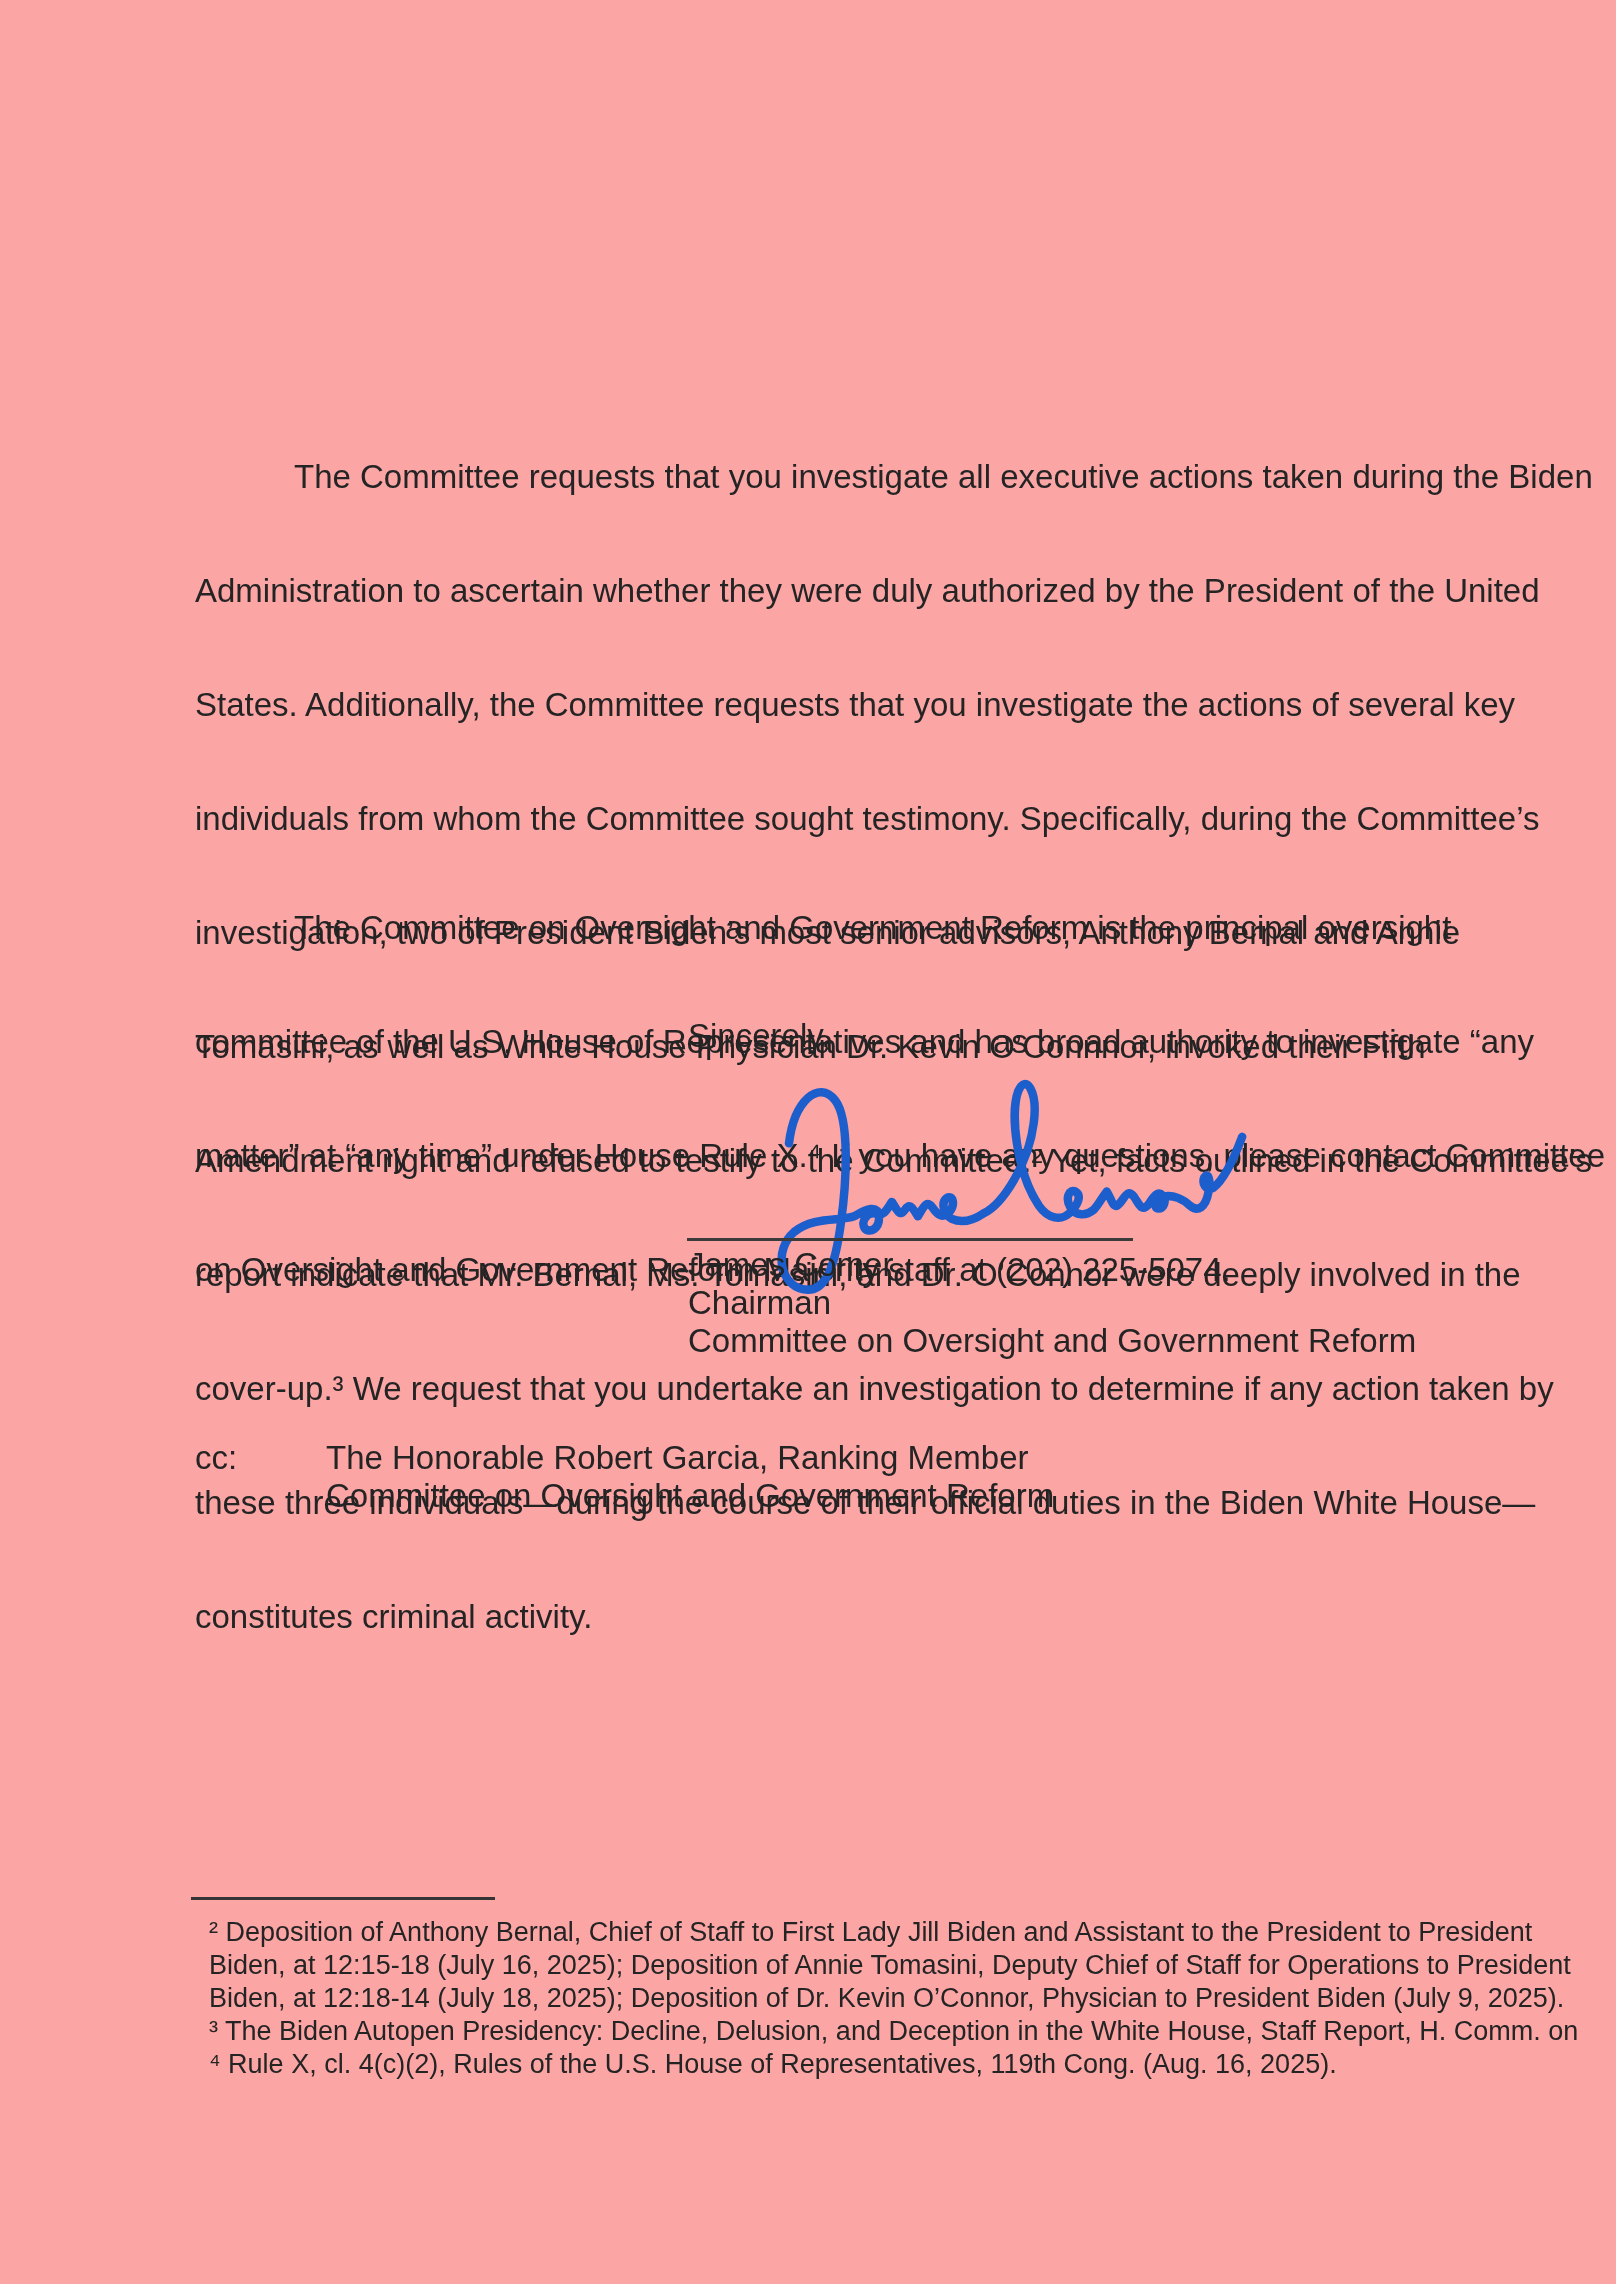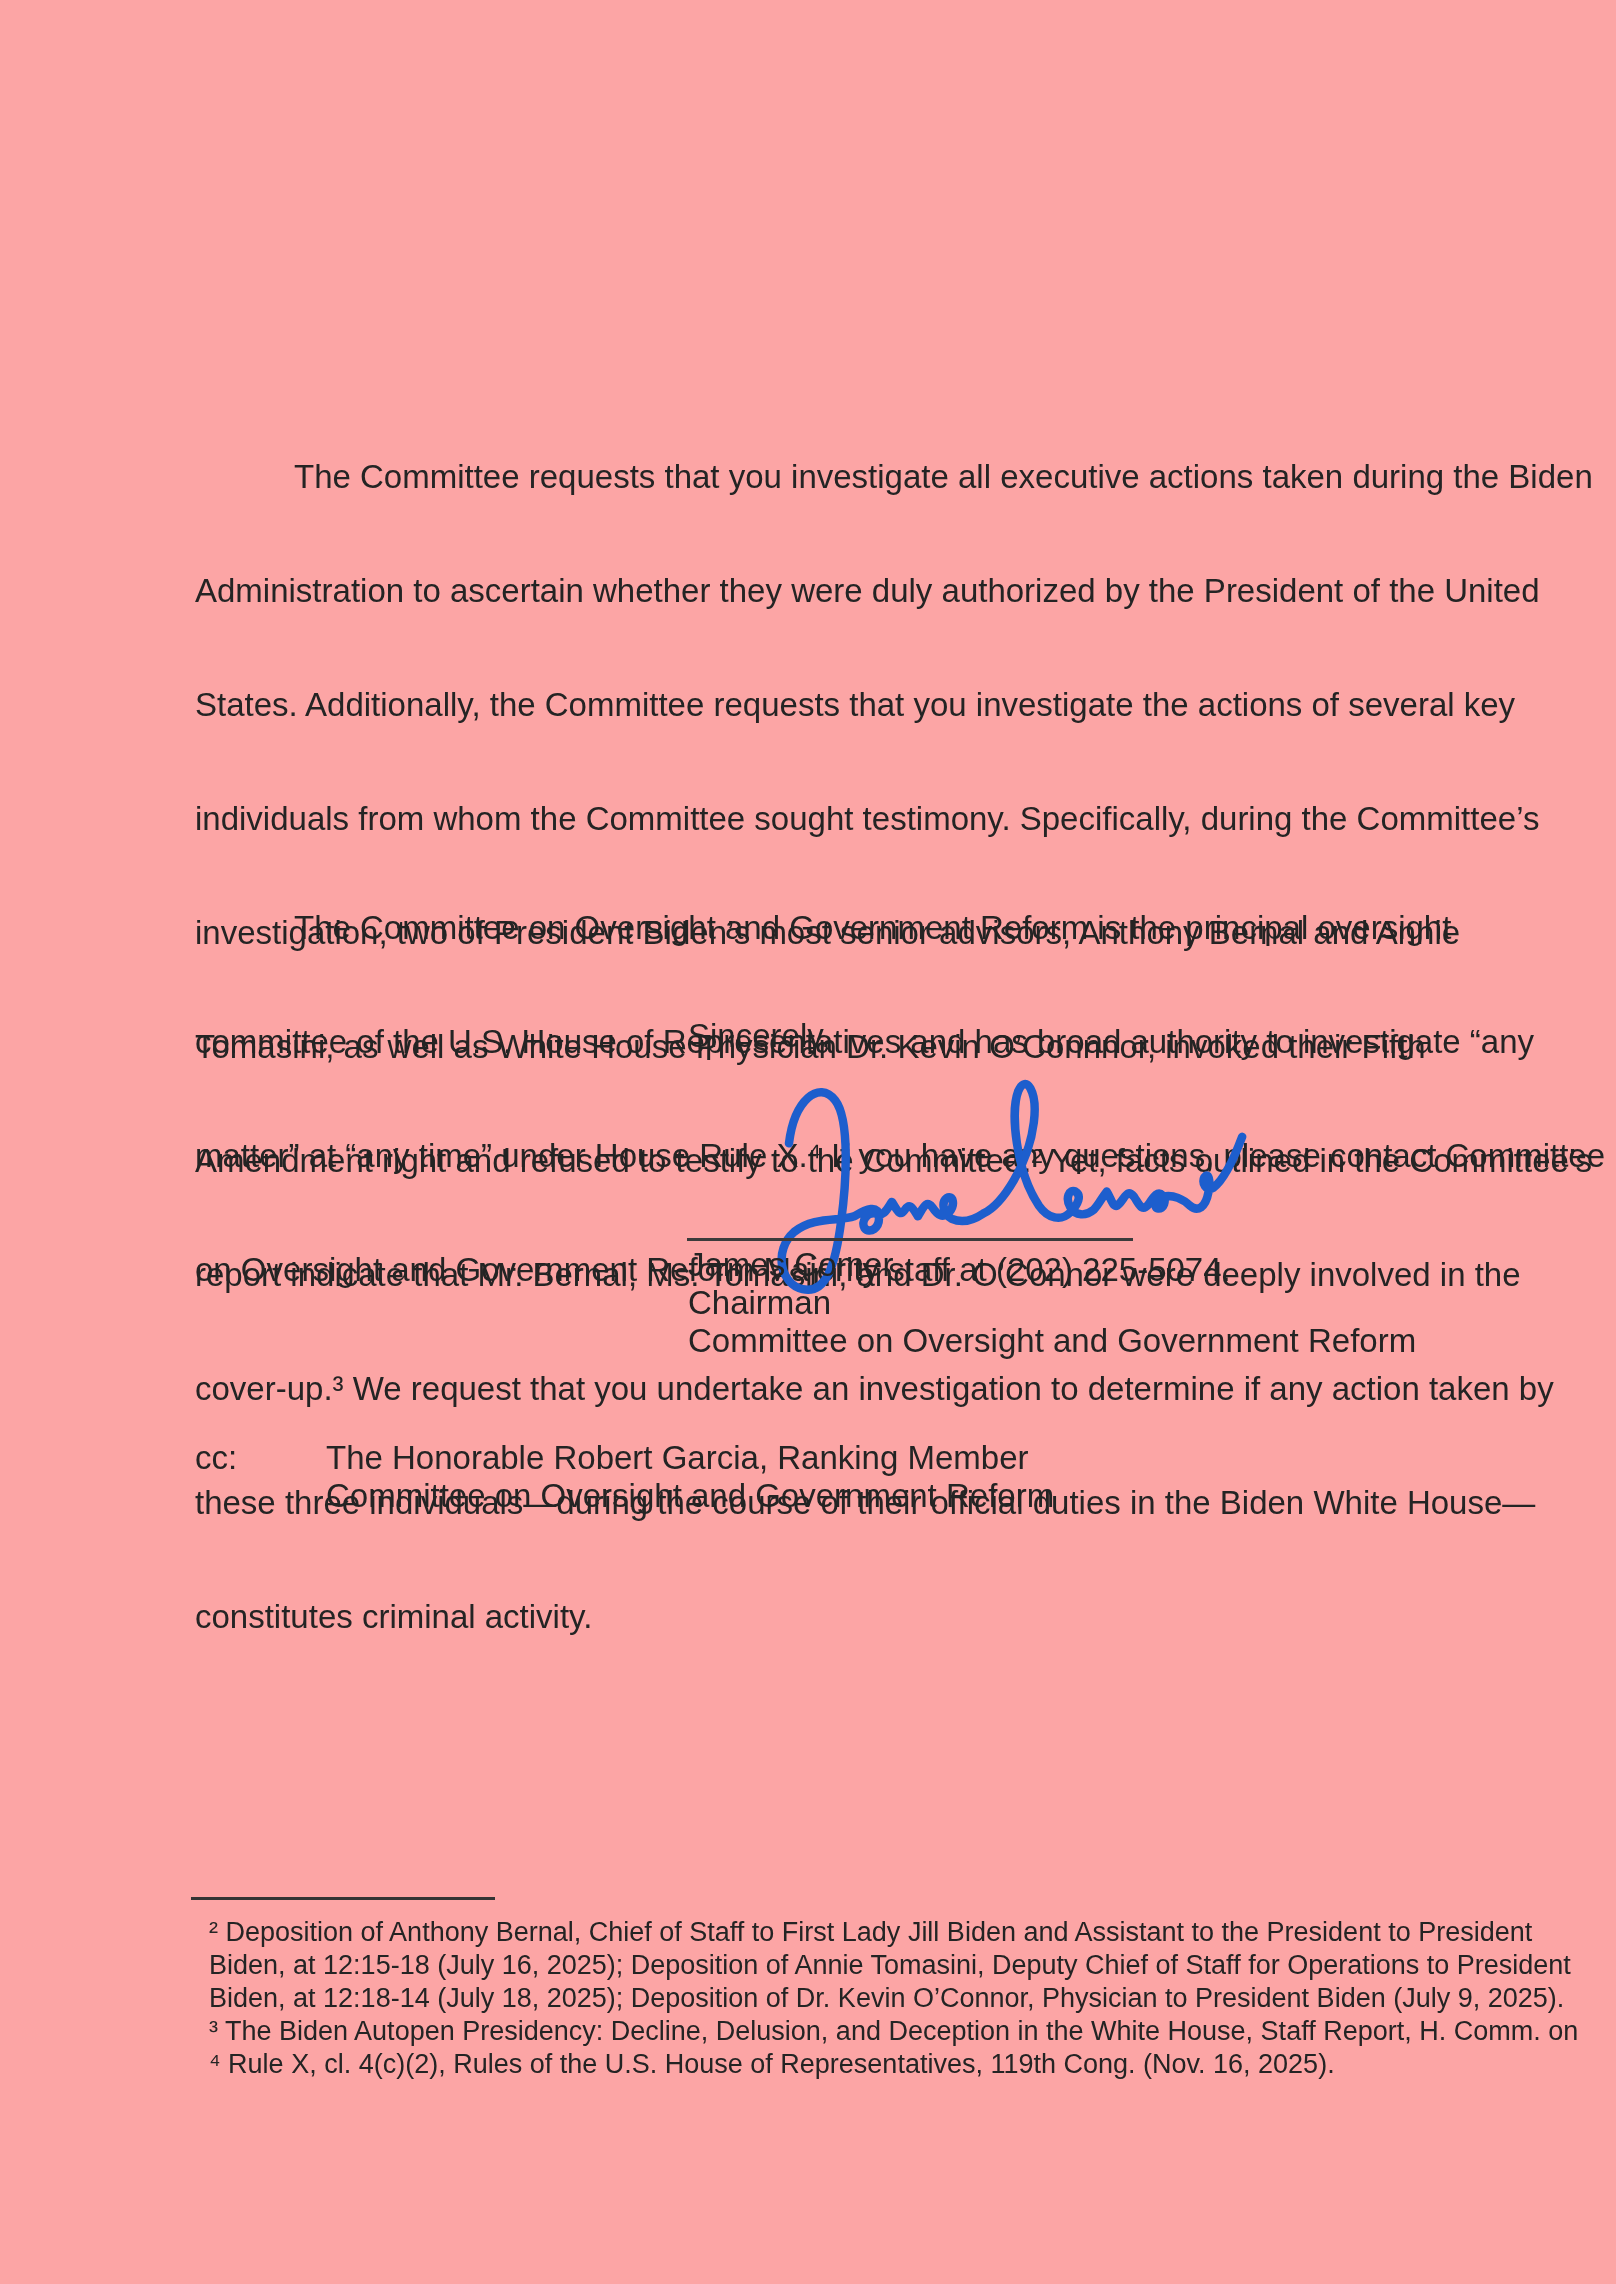--- a/index.html
+++ b/index.html
@@ -105,17 +105,17 @@
     <div class="line">Committee on Oversight and Government Reform</div>
   </div>
 
   <div class="fn-sep"></div>
 
   <div class="footnotes">
     <div class="line">² Deposition of Anthony Bernal, Chief of Staff to First Lady Jill Biden and Assistant to the President to President</div>
     <div class="line">Biden, at 12:15-18 (July 16, 2025); Deposition of Annie Tomasini, Deputy Chief of Staff for Operations to President</div>
     <div class="line">Biden, at 12:18-14 (July 18, 2025); Deposition of Dr. Kevin O’Connor, Physician to President Biden (July 9, 2025).</div>
     <div class="line">³ The Biden Autopen Presidency: Decline, Delusion, and Deception in the White House, Staff Report, H. Comm. on</div>
-    <div class="line">⁴ Rule X, cl. 4(c)(2), Rules of the U.S. House of Representatives, 119th Cong. (Nov. 16, 2025).</div>
+    <div class="line">⁴ Rule X, cl. 4(c)(2), Rules of the U.S. House of Representatives, 119th Cong. (Aug. 16, 2025).</div>
   </div>
 
 </div>
 
 
 </body></html>

